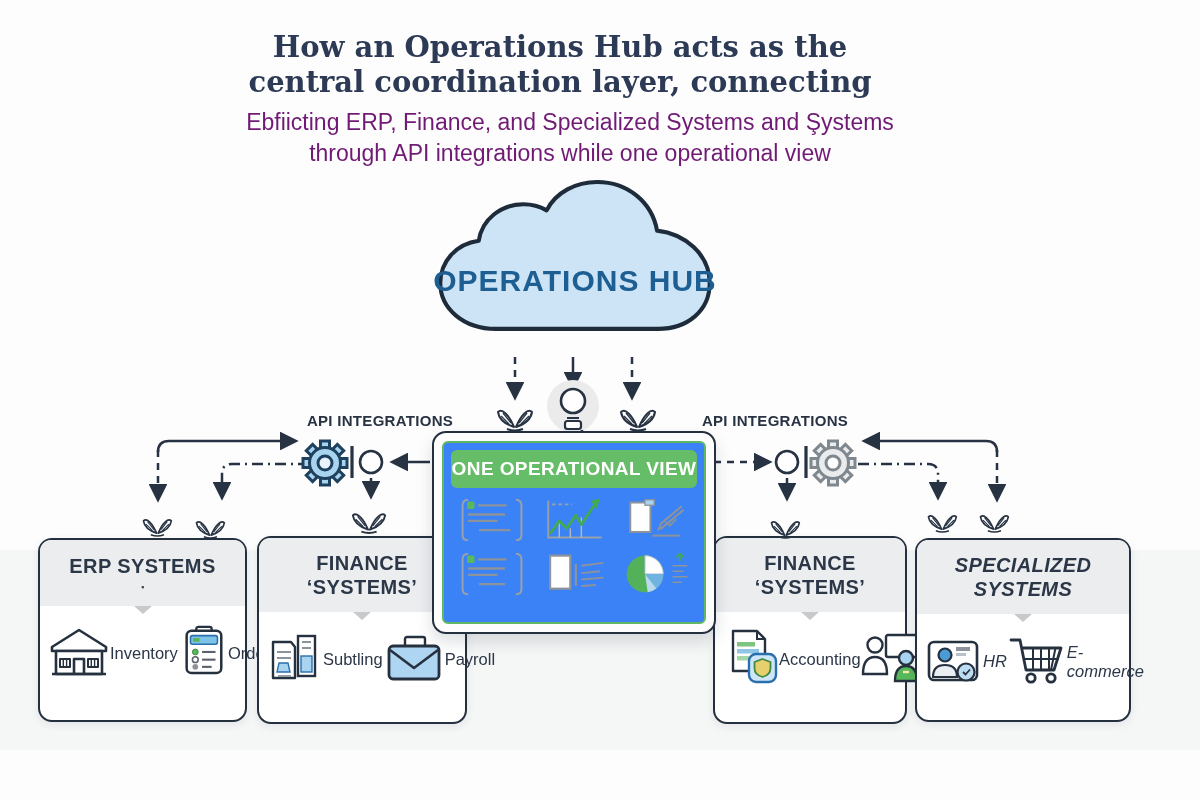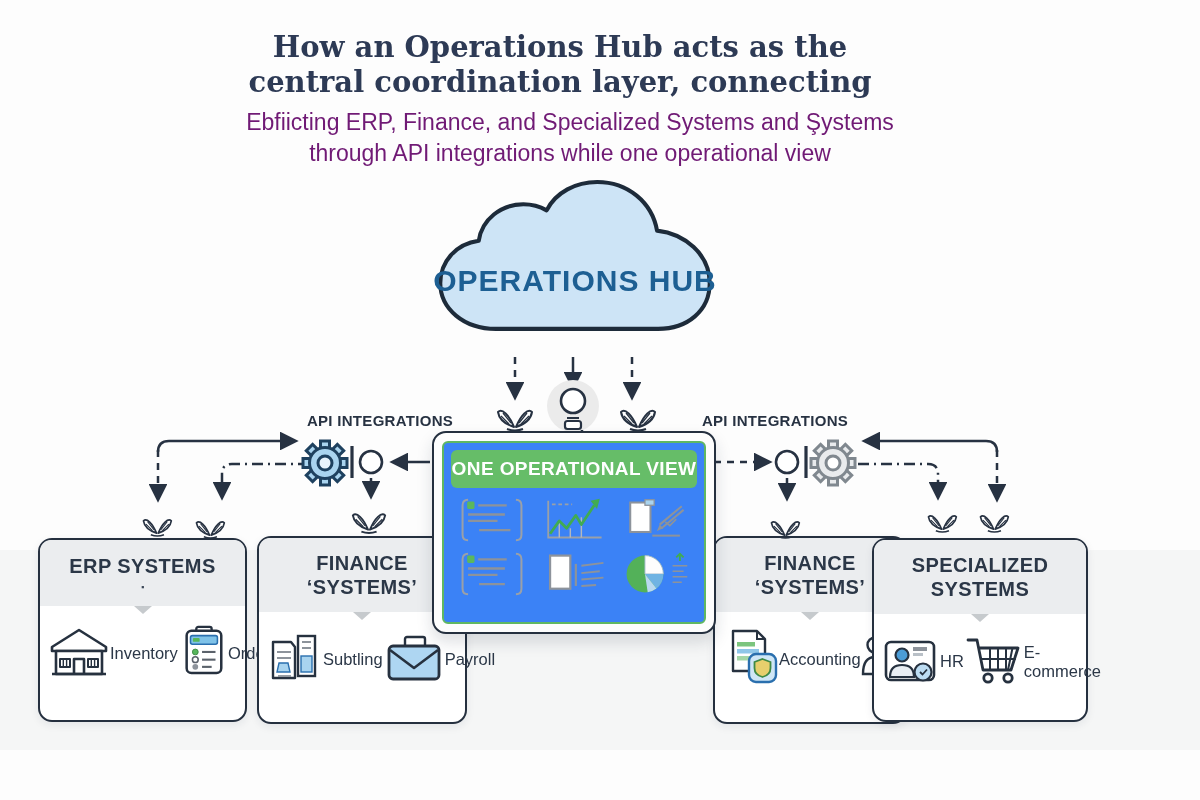--- a/index.html
+++ b/index.html
@@ -274,21 +274,21 @@
             <path d="M34,49 Q34,34 45,34 Q56,34 56,49 Z" fill="#57b75b" stroke="#26313f" stroke-width="2.4"></path>
             <circle cx="45" cy="26" r="7" fill="#a9d4ef" stroke="#26313f" stroke-width="2.4"></circle>
             <path d="M42,40 h6" stroke="#f4e9a6" stroke-width="2.4"></path>
           </svg>
         </span>
         <span class="sys-label">CRM</span>
       </div>
     </div>
   </div>
 
-  <div class="sysbox" style="left:872px;top:538px;width:212px;height:180px;">
+  <div class="sysbox" style="left:915px;top:538px;width:212px;height:180px;font-style:italic;">
     <div class="sysbox-header h2line">
       <div class="sysbox-title">SPECIALIZED</div>
       <div class="sysbox-title">SYSTEMS</div>
     </div>
     <div class="hdr-tri"></div>
     <div class="sys-items">
       <div class="sys-item">
         <span class="sys-icon">
           <svg width="58" height="50" viewBox="0 0 58 50">
             <rect x="4" y="6" width="48" height="38" rx="5" fill="#fff" stroke="#26313f" stroke-width="2.6"></rect>

